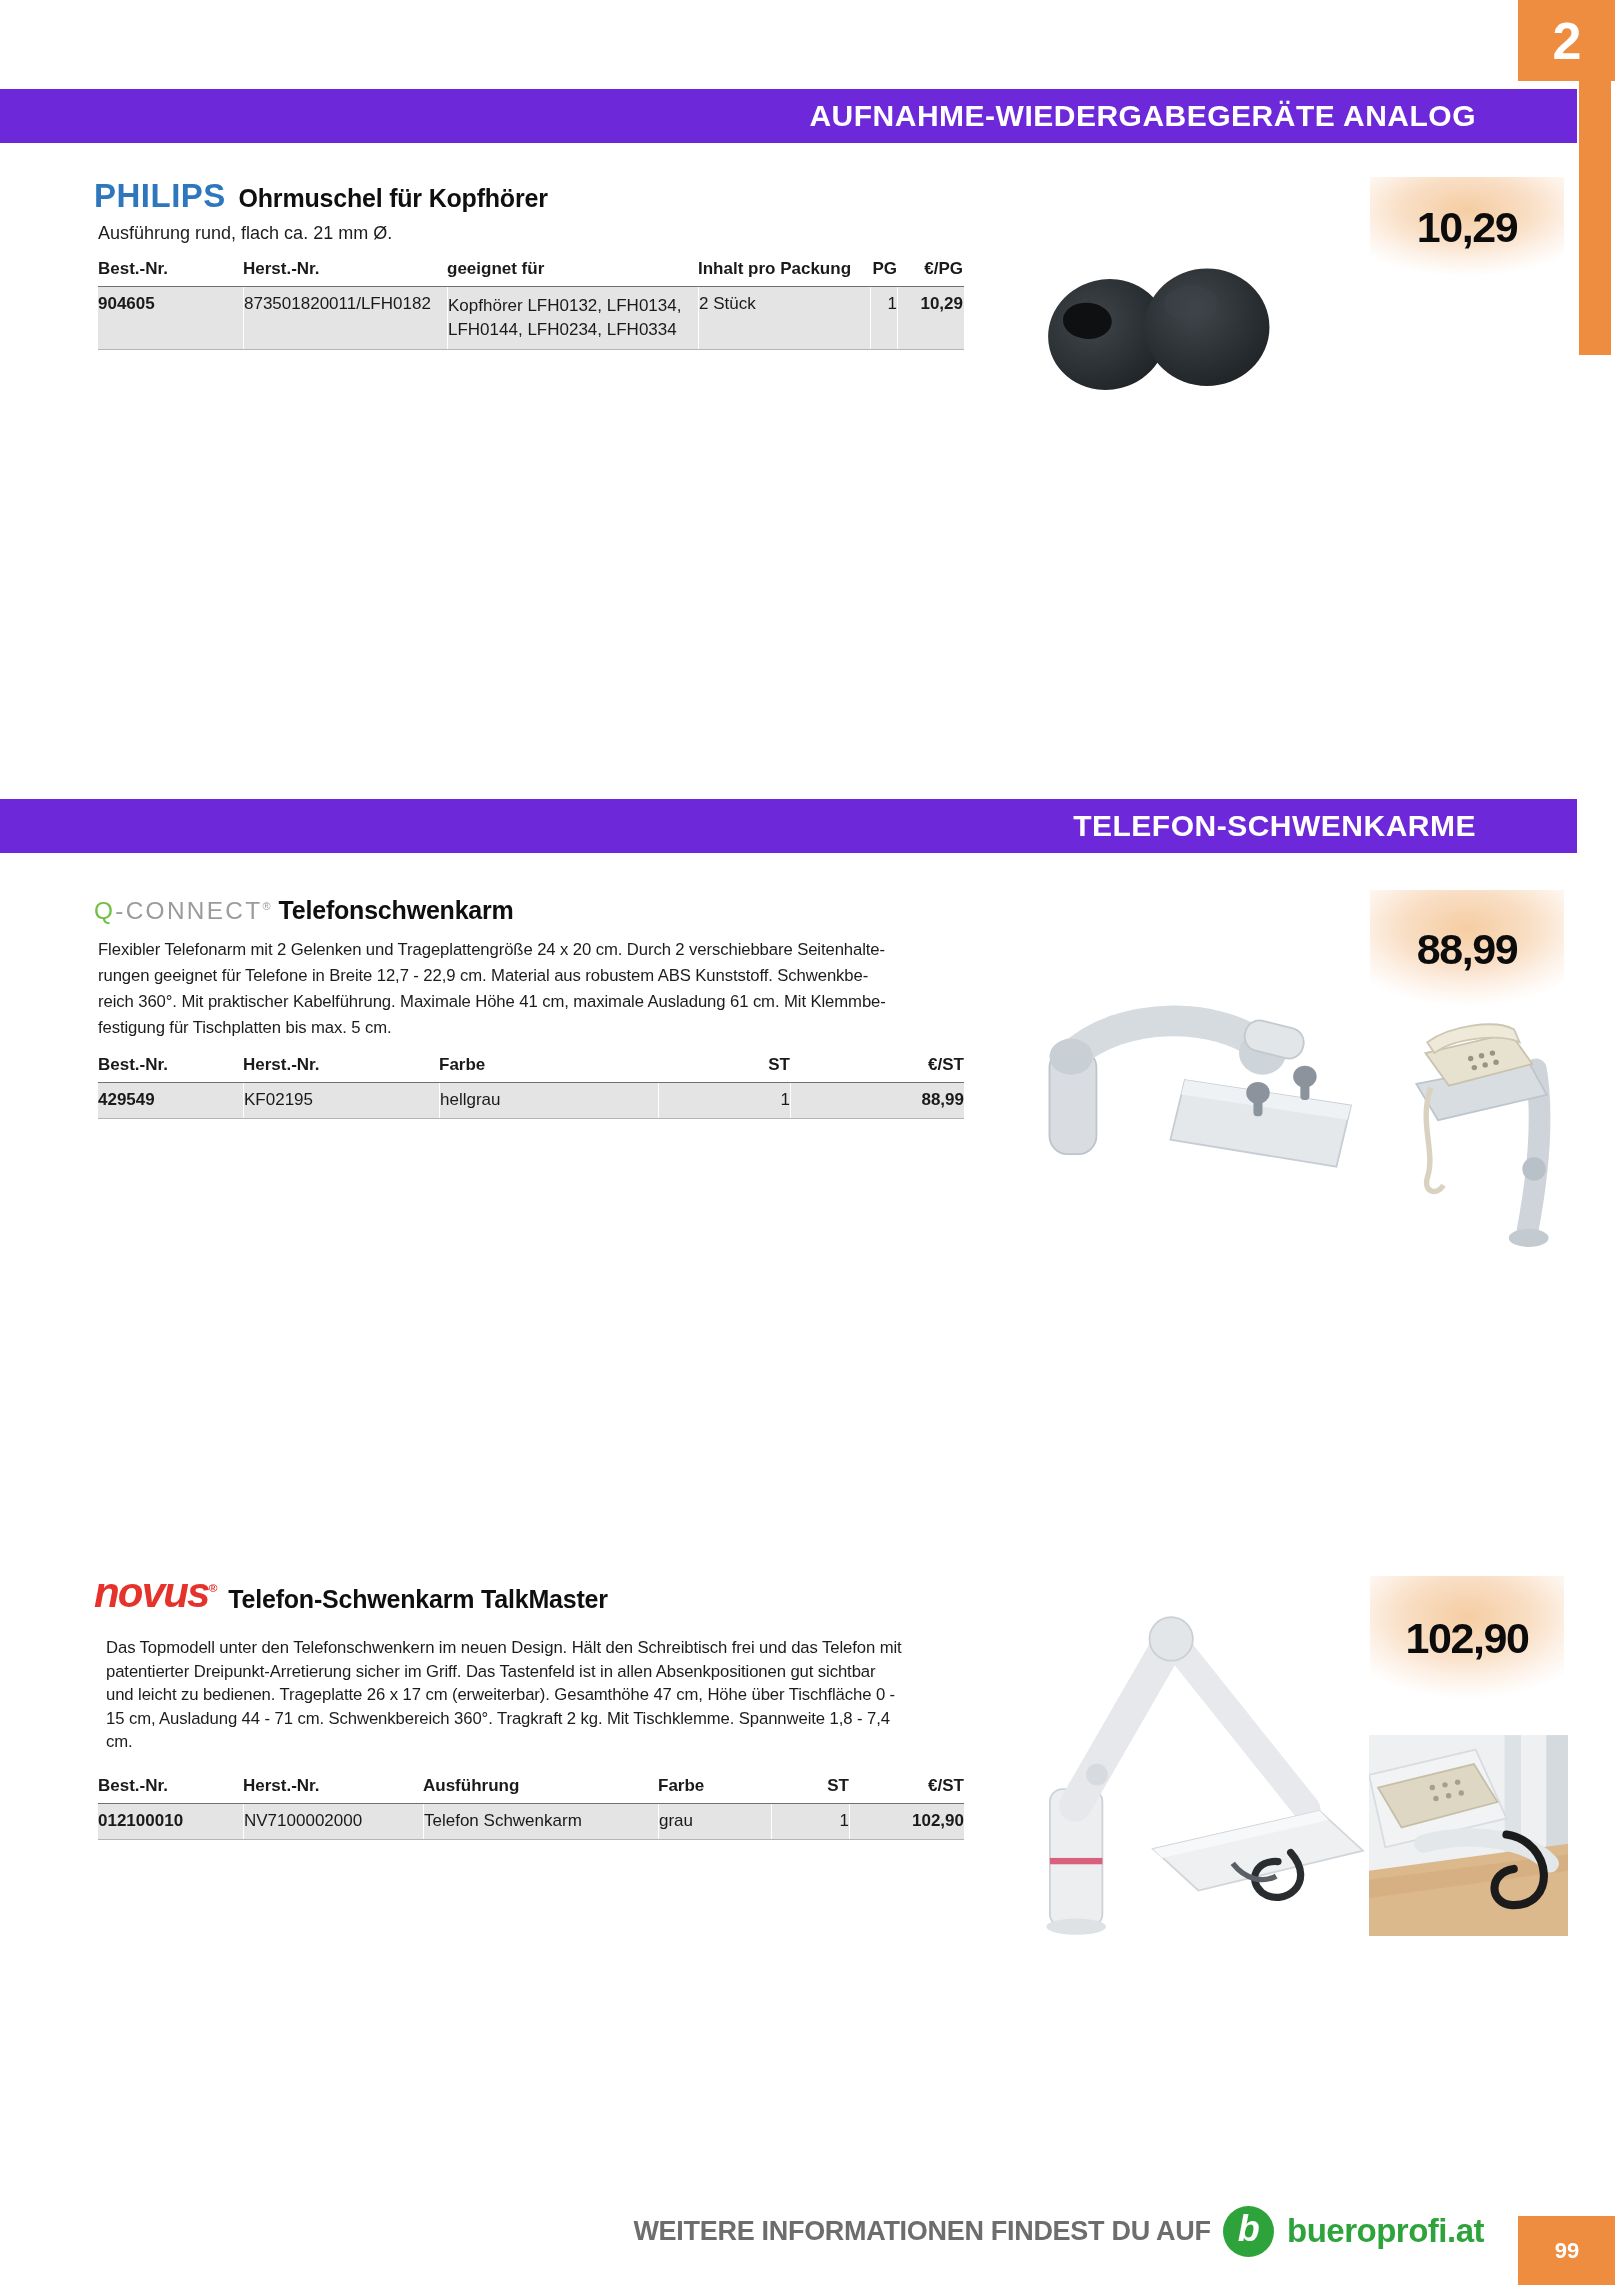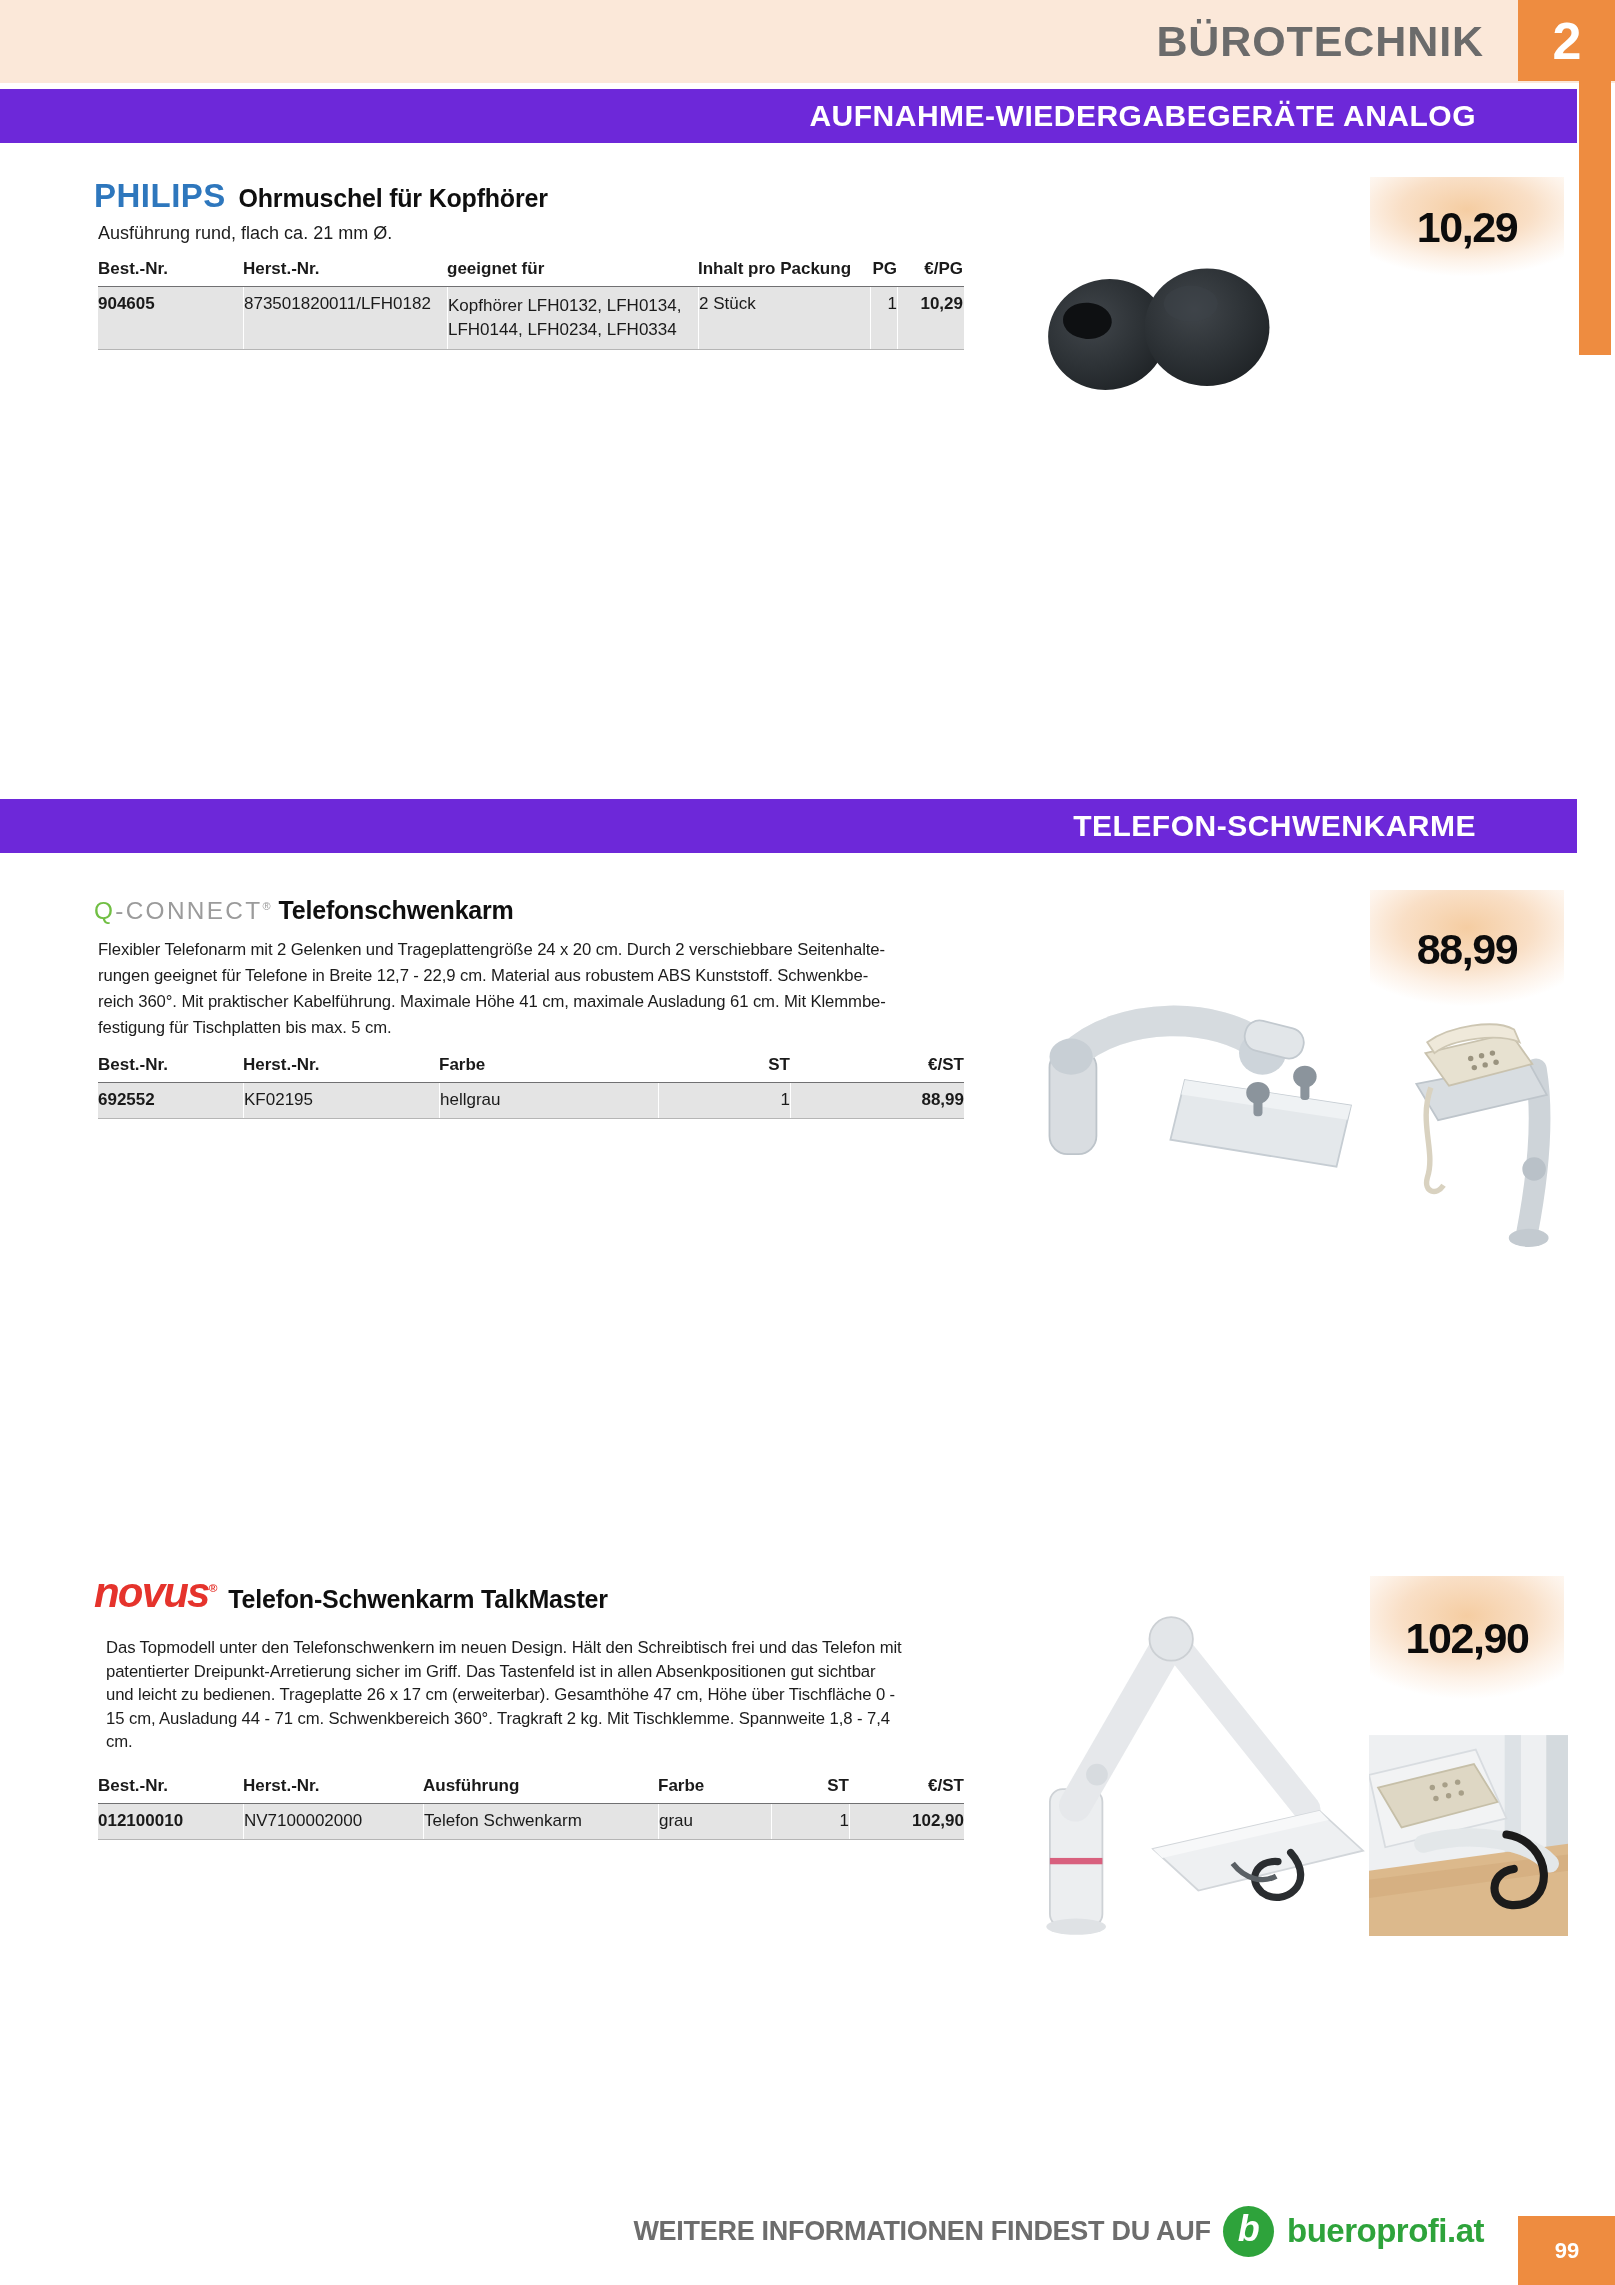--- a/index.html
+++ b/index.html
@@ -91,23 +91,20 @@
     position:absolute; left:1518px; top:2216px; width:98px; height:69px;
     background:#ee8c40; color:#fff; font-weight:bold; font-size:22px;
     display:flex; align-items:center; justify-content:center;
   }
 </style>
 </head>
 <body>
 
 <div class="page">
 
-  <div class="peach-bar">
-    <span class="chapter-title">BÜROTECHNIK</span>
-  </div>
   <div class="chapter-num">
     <span>2</span>
   </div>
   <div class="edge-strip"></div>
 
   <div class="banner banner1">
     <span>AUFNAHME-WIEDERGABEGERÄTE ANALOG</span>
   </div>
 
   <div class="brandline" style="top:177px;">
@@ -171,21 +168,21 @@
 
   <div class="tbl tbl-q" style="top:1052px;">
     <div class="tr th">
       <div class="td">Best.-Nr.</div>
       <div class="td">Herst.-Nr.</div>
       <div class="td">Farbe</div>
       <div class="td num">ST</div>
       <div class="td num">€/ST</div>
     </div>
     <div class="tr rowline">
-      <div class="td">692552</div>
+      <div class="td">429549</div>
       <div class="td">KF02195</div>
       <div class="td">hellgrau</div>
       <div class="td num">1</div>
       <div class="td num">88,99</div>
     </div>
   </div>
 
   <div class="price-box pb2">
     <span>88,99</span>
   </div>

